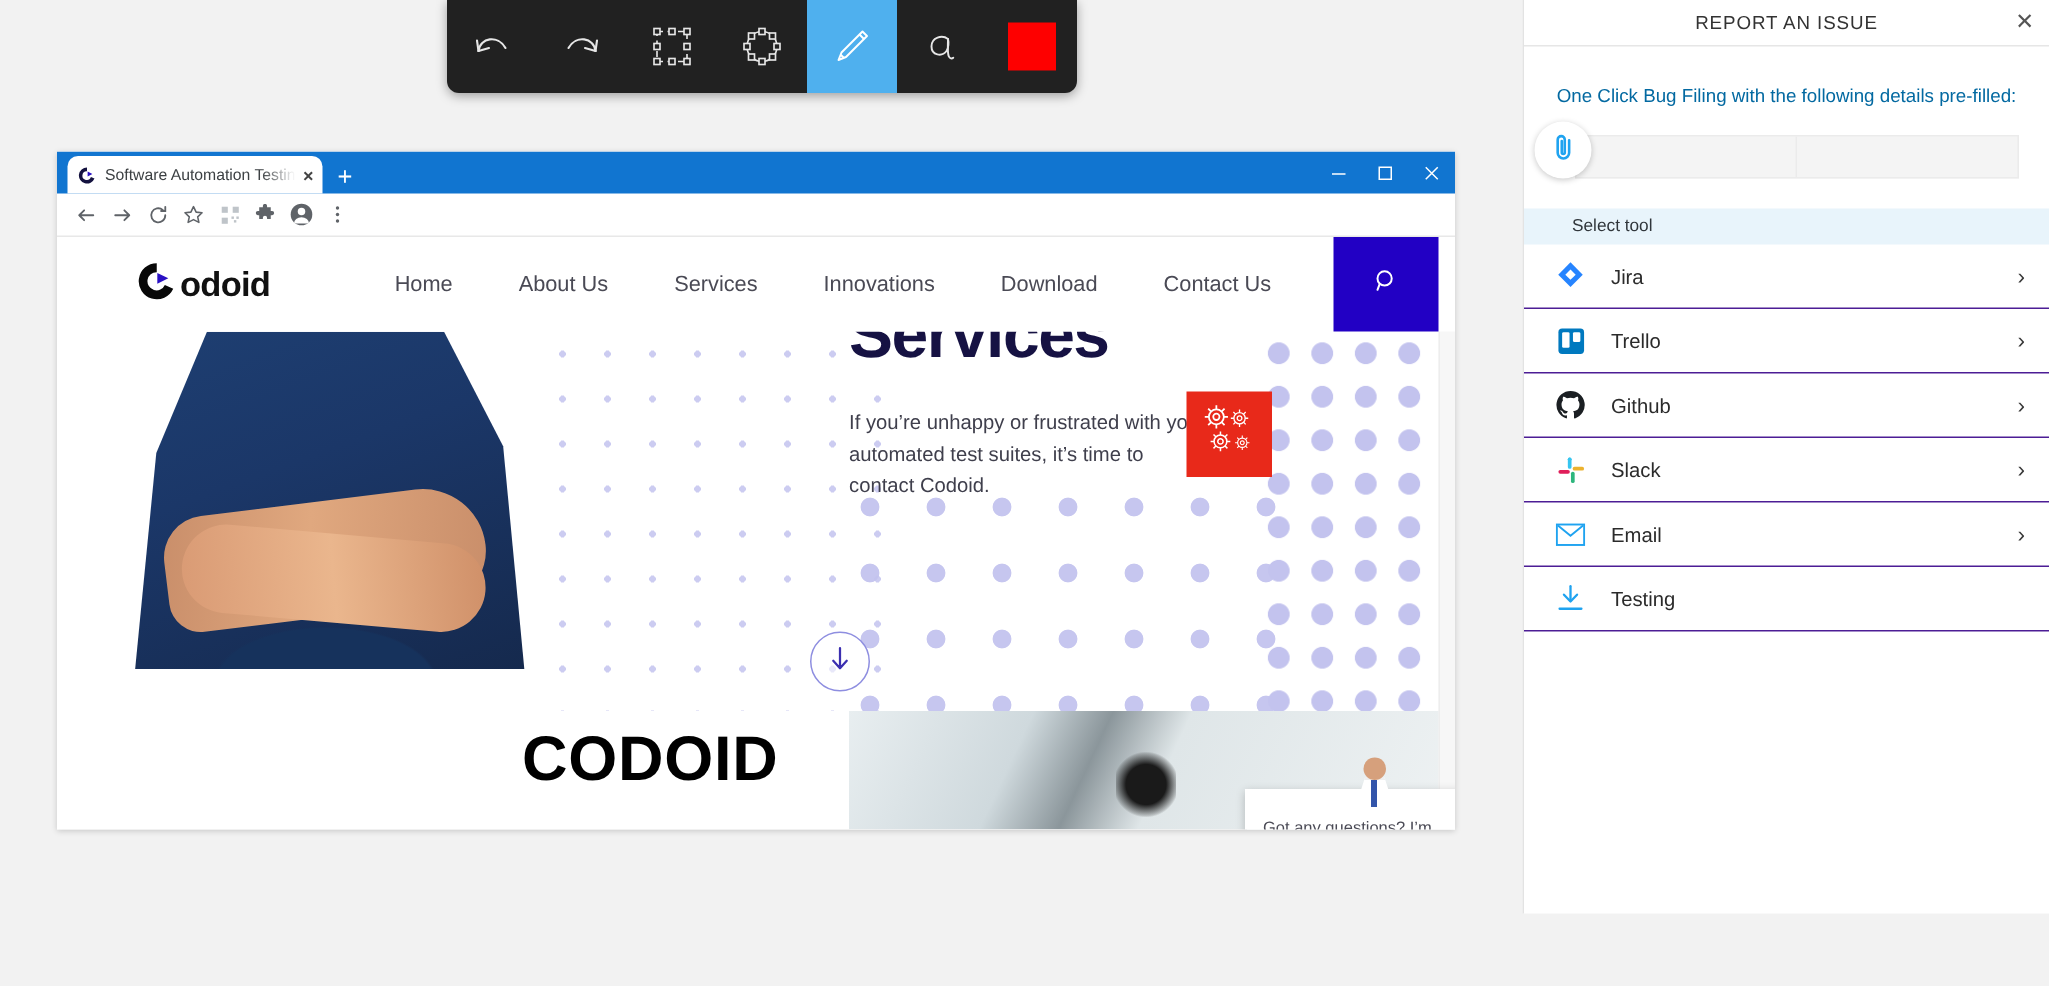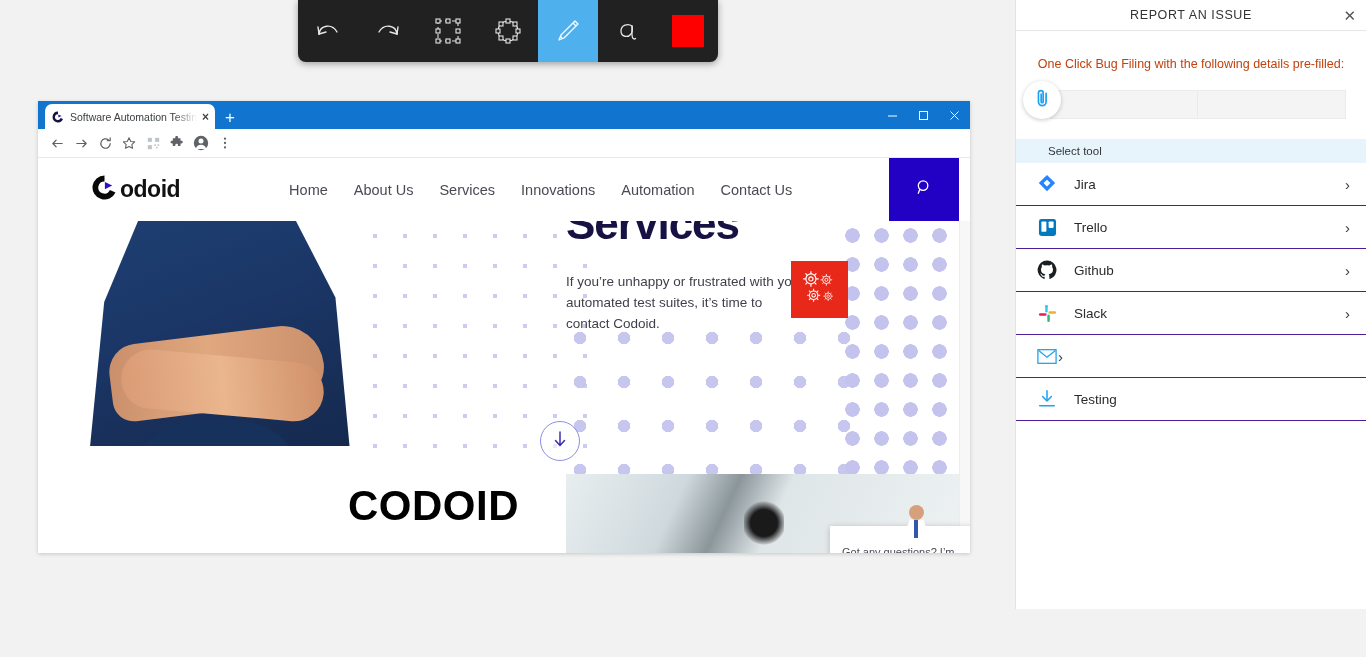--- a/index.html
+++ b/index.html
@@ -98,21 +98,21 @@
     position: absolute; top: 2px; left: 2px; width: 7px; height: 36px;
     background: #a3a3ff; border-radius: 4px;
   }
 
   #sitenav {
     position: relative; height: 63px; background: #fff;
     display: flex; align-items: center; z-index: 6;
   }
   #logo { margin-left: 53px; display: flex; align-items: center; gap: 2px; }
   #logo .logotext { font-size: 23px; font-weight: 700; color: #111; letter-spacing: -.5px; }
-  #sitemenu { display: flex; align-items: flex-end; gap: 26px; margin-left: 109px; }
+  #sitemenu { display: flex; align-items: flex-end; gap: 44px; margin-left: 83px; }
   #sitemenu a {
     font-size: 14.5px; color: #4a4a55; text-decoration: none; cursor: pointer;
   }
   #searchbtn {
     position: absolute; right: 11px; top: 0; width: 70px; height: 63px;
     background: #2200c4; display: flex; align-items: center; justify-content: center;
     cursor: pointer;
   }
 
   #hero { position: relative; height: 253px; background: #fff; overflow: hidden; }
@@ -216,21 +216,21 @@
     display: flex; align-items: center; justify-content: center; position: relative;
   }
   #panel-head .title {
     font-size: 12.5px; letter-spacing: .6px; color: #333; font-weight: 400;
   }
   #panel-close {
     position: absolute; right: 10px; top: 50%; transform: translateY(-50%);
     font-size: 15px; color: #555; cursor: pointer; line-height: 1;
   }
   #panel-desc {
-    margin: 26px 12px 0 12px; font-size: 12.5px; color: #c2410c; text-align: center;
+    margin: 26px 12px 0 12px; font-size: 12.5px; color: #0369a1; text-align: center;
   }
   #attach-row { position: relative; height: 44px; margin-top: 10px; }
   #attach-field {
     position: absolute; left: 34px; right: 20px; top: 9px; height: 29px;
     background: #f4f4f4; border: 1px solid #ebebeb;
   }
   #attach-field .divider {
     position: absolute; left: 146px; top: 0; bottom: 0; width: 1px; background: #ebebeb;
   }
   #attach-btn {
@@ -423,21 +423,21 @@
               <path d="M14.4 8.3 L22 12 L14.4 15.7 Z" fill="#2a11c4"></path>
             </svg>
           </span>
           <span class="logotext">odoid</span>
         </div>
         <nav id="sitemenu">
           <a>Home</a>
           <a>About Us</a>
           <a>Services</a>
           <a>Innovations</a>
-          <a>Automation</a>
+          <a>Download</a>
           <a>Contact Us</a>
         </nav>
         <div id="searchbtn">
           <span>
             <svg width="19" height="19" viewBox="0 0 20 20" fill="none" stroke="#fff" stroke-width="1.4" stroke-linecap="round">
                 <circle cx="8.5" cy="8" r="5"></circle>
                 <path d="M5 12 L3.5 16"></path>
               </svg>
           </span>
         </div>
@@ -579,20 +579,21 @@
       <span class="tchev">›</span>
     </div>
 
     <div class="toolrow">
       <span class="ticon">
         <svg width="20" height="17" viewBox="0 0 22 18" fill="none" stroke="#1fa3f0" stroke-width="1.4">
             <rect x="1" y="1.5" width="20" height="15"></rect>
             <path d="M1.8 2.3 L11 9.8 L20.2 2.3"></path>
           </svg>
       </span>
+      <span class="tlabel">Email</span>
       <span class="tchev">›</span>
     </div>
 
     <div class="toolrow">
       <span class="ticon">
         <svg width="20" height="20" viewBox="0 0 22 22" fill="none" stroke="#1fa3f0" stroke-width="1.7" stroke-linecap="round" stroke-linejoin="round">
             <path d="M11 2 V12.5"></path>
             <path d="M6.2 8.2 L11 13.2 L15.8 8.2"></path>
             <path d="M3 18.5 H19"></path>
           </svg>

